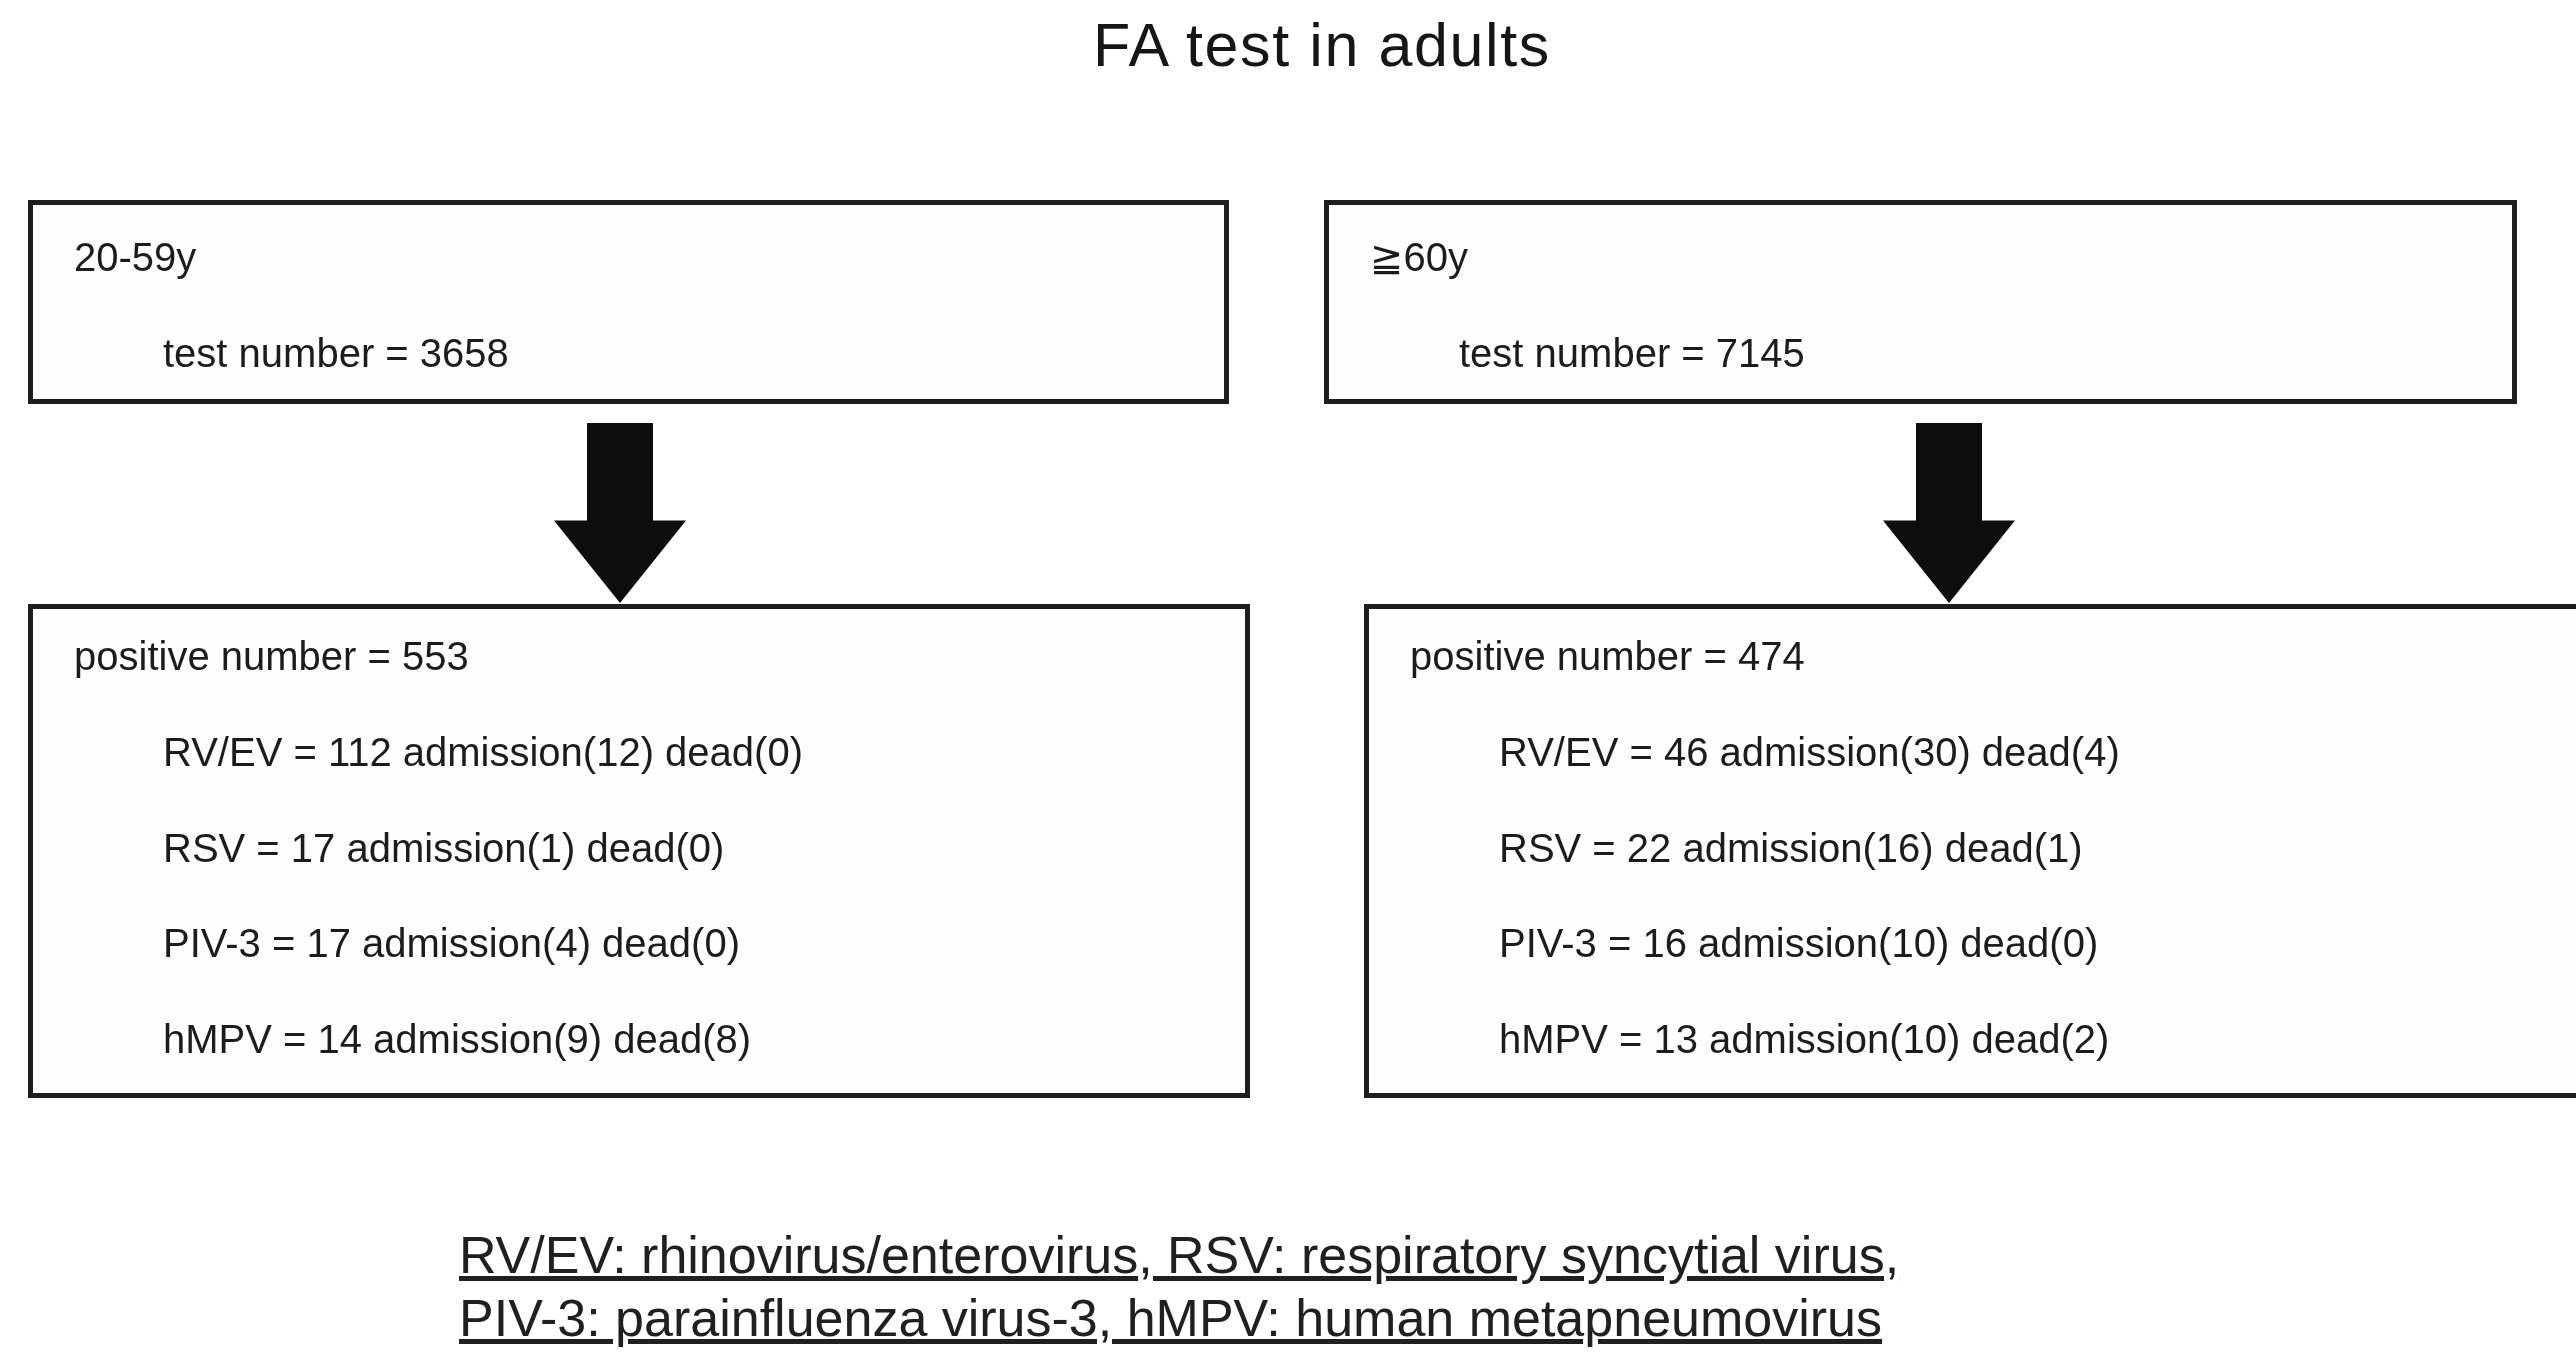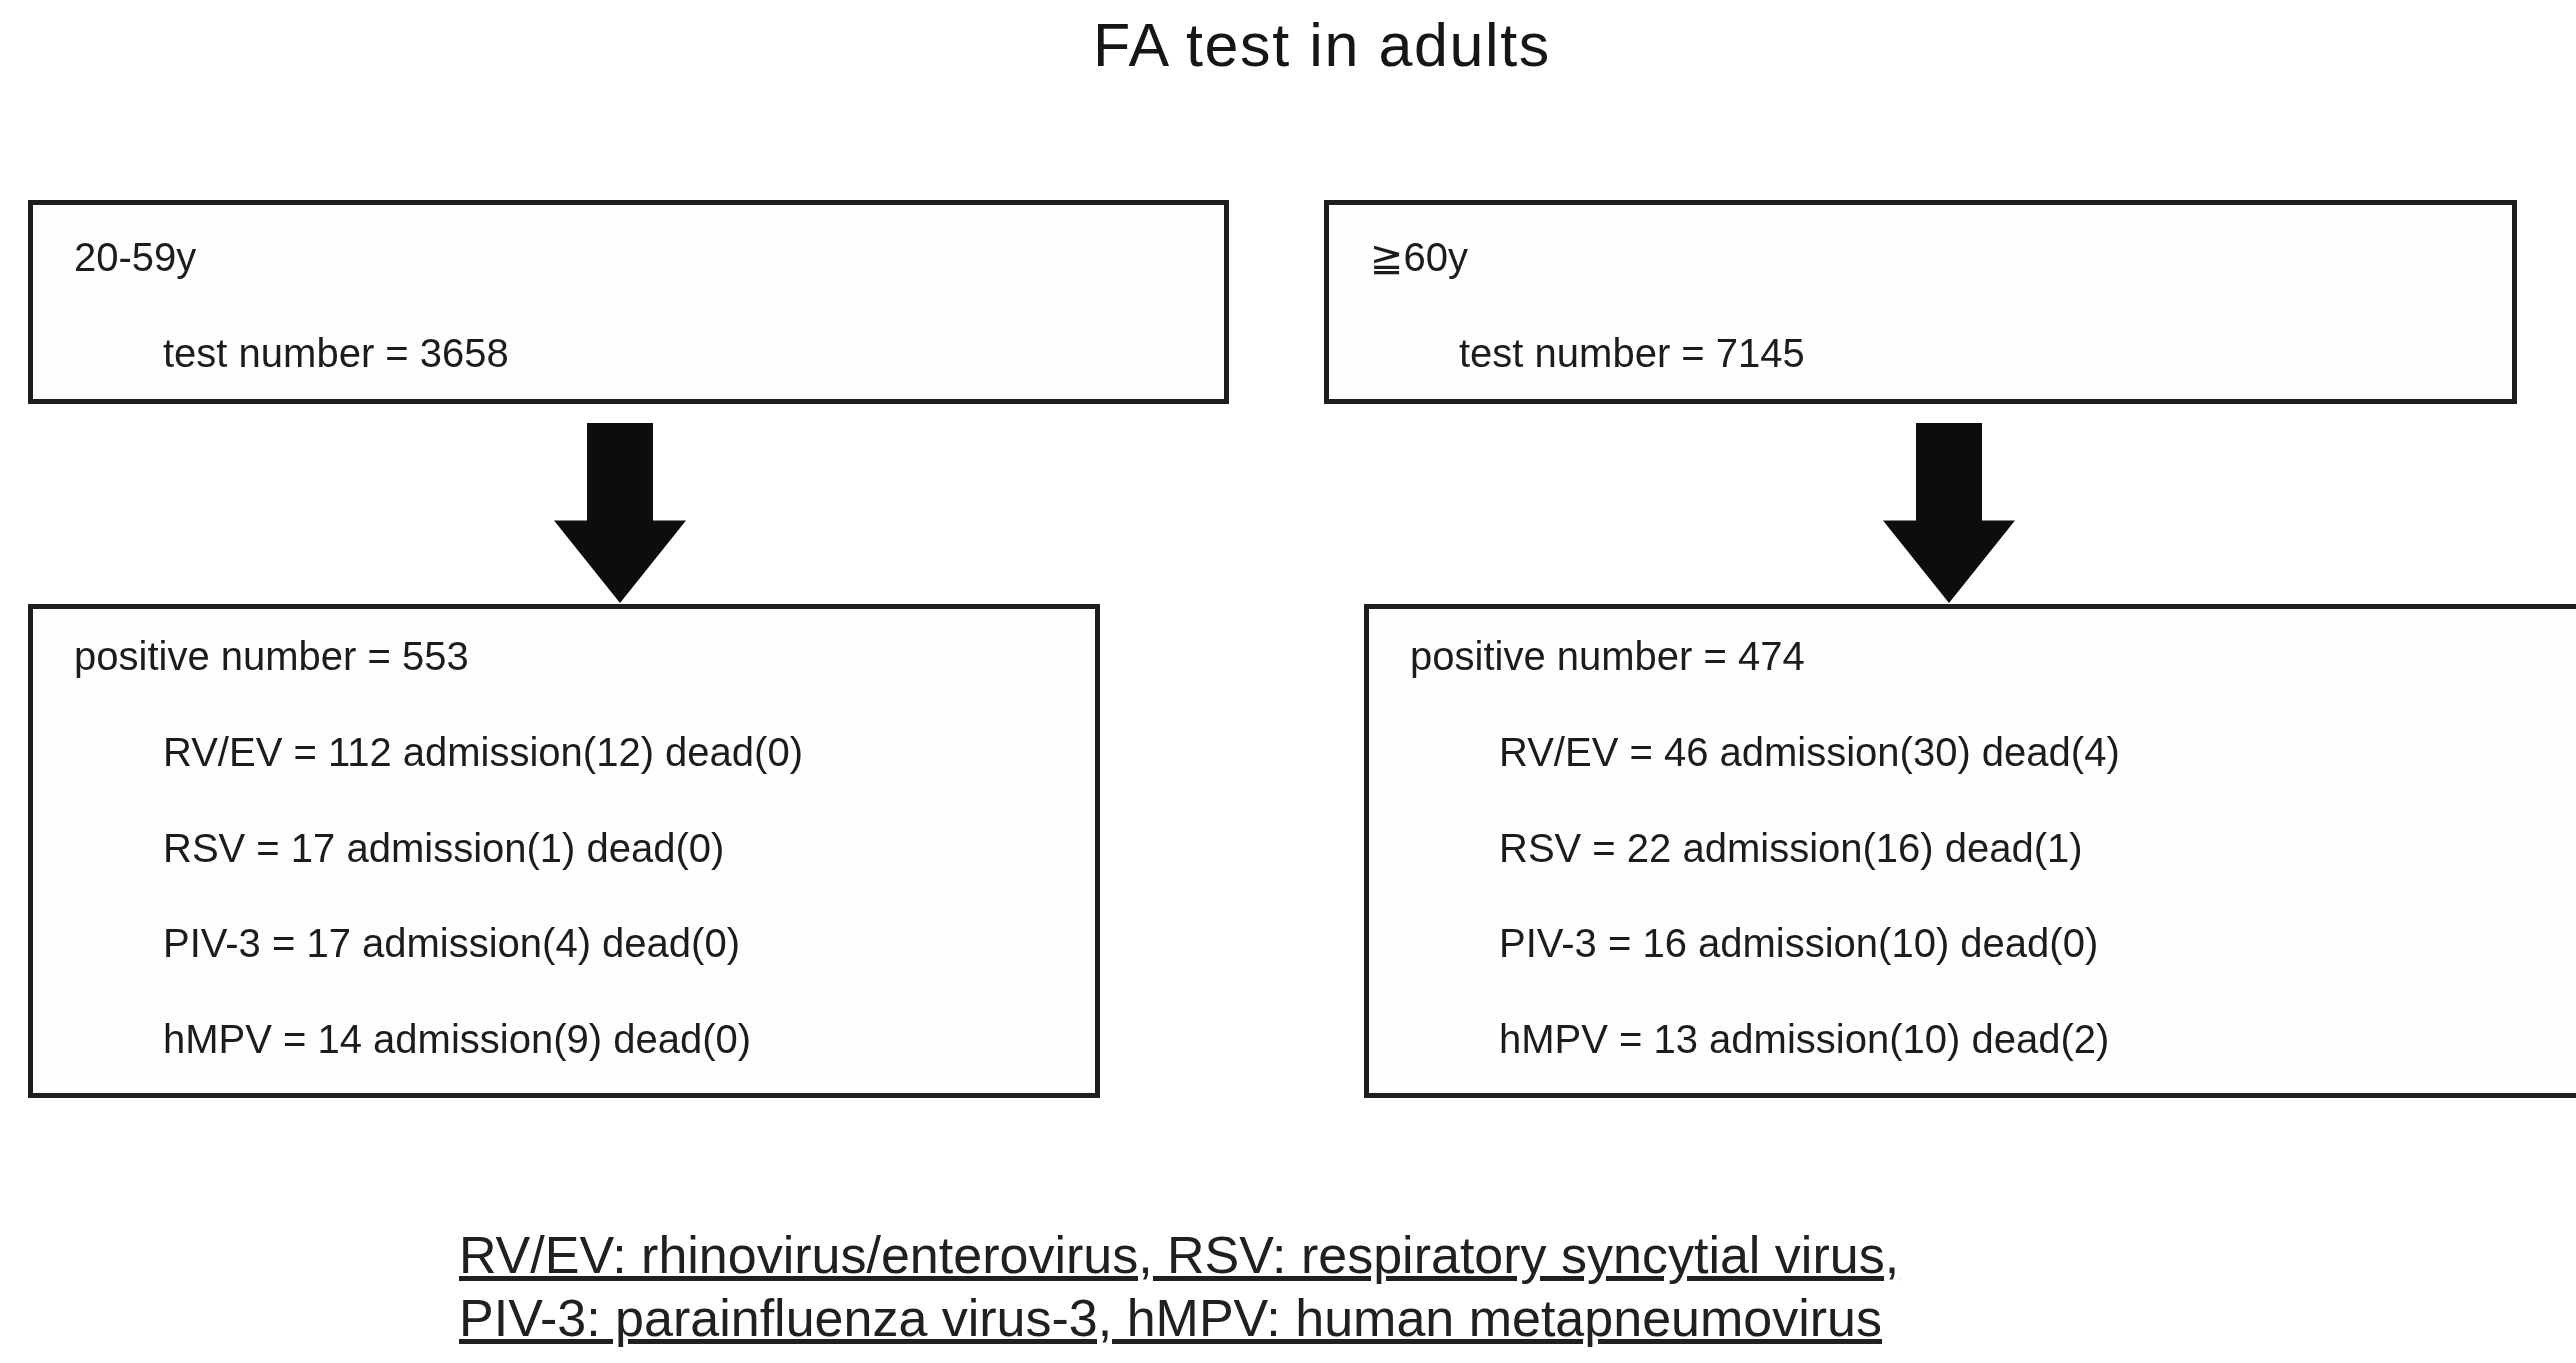--- a/index.html
+++ b/index.html
@@ -32,21 +32,21 @@
     border: 5.8px solid #1e1e1e;
     background: #fefefe;
     display: flex;
     flex-direction: column;
     justify-content: space-between;
   }
   .box.top { top: 200px; height: 204px; padding: 30px 33px 23px 41px; }
   .box.bottom { top: 604px; height: 494px; padding: 25px 33px 31px 41px; }
   .box.col-left.top { left: 28px; width: 1201px; }
   .box.col-right.top { left: 1324px; width: 1193px; }
-  .box.col-left.bottom { left: 28px; width: 1072px; }
+  .box.col-left.bottom { left: 28px; width: 1222px; }
   .box.col-right.bottom { left: 1364px; width: 1221px; }
   .line {
     font-size: 40px;
     line-height: 1.12;
     white-space: nowrap;
     color: #1c1c1c;
   }
   .indent { padding-left: 89px; }
   .arrow {
     position: absolute;
@@ -90,21 +90,21 @@
   </svg>
   <svg class="arrow col-right" viewBox="0 0 160 218" xmlns="http://www.w3.org/2000/svg">
     <polygon points="40,0 120,0 120,118 160,118 80,218 0,118 40,118" fill="#0d0d0d"></polygon>
   </svg>
 
   <div class="box bottom col-left">
     <div class="line">positive number = 553</div>
     <div class="line indent">RV/EV = 112 admission(12) dead(0)</div>
     <div class="line indent">RSV = 17 admission(1) dead(0)</div>
     <div class="line indent">PIV-3 = 17 admission(4) dead(0)</div>
-    <div class="line indent">hMPV = 14 admission(9) dead(0)</div>
+    <div class="line indent">hMPV = 14 admission(9) dead(8)</div>
   </div>
 
   <div class="box bottom col-right">
     <div class="line">positive number = 474</div>
     <div class="line indent">RV/EV = 46 admission(30) dead(4)</div>
     <div class="line indent">RSV = 22 admission(16) dead(1)</div>
     <div class="line indent">PIV-3 = 16 admission(10) dead(0)</div>
     <div class="line indent">hMPV = 13 admission(10) dead(2)</div>
   </div>
 

